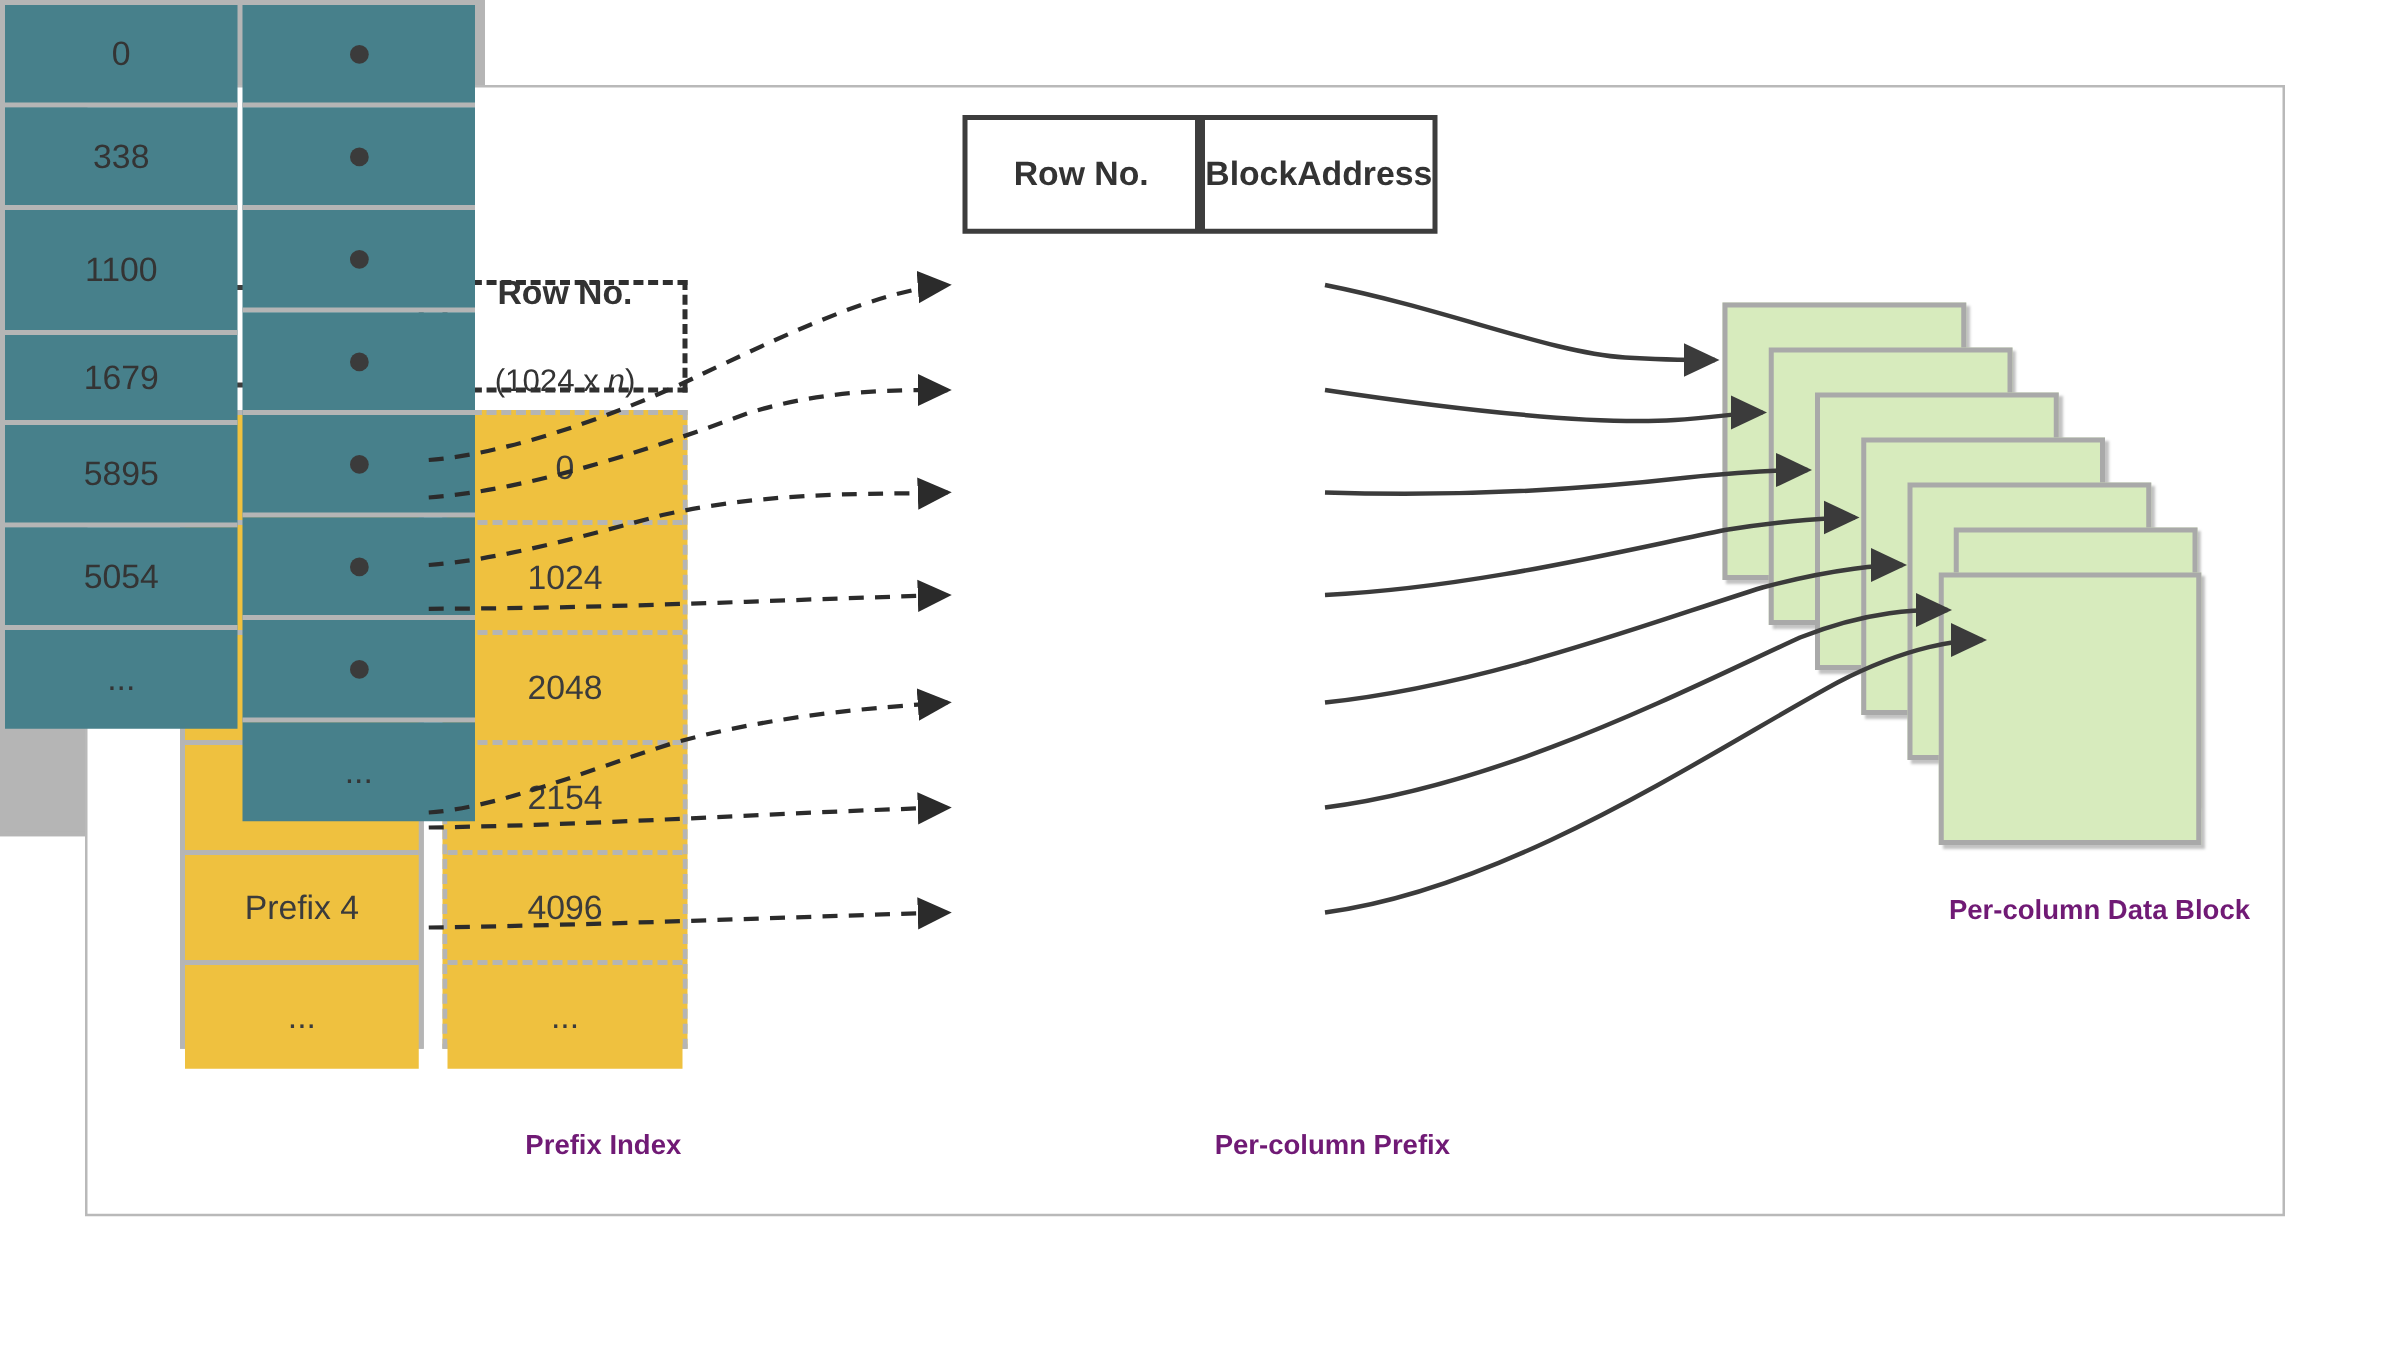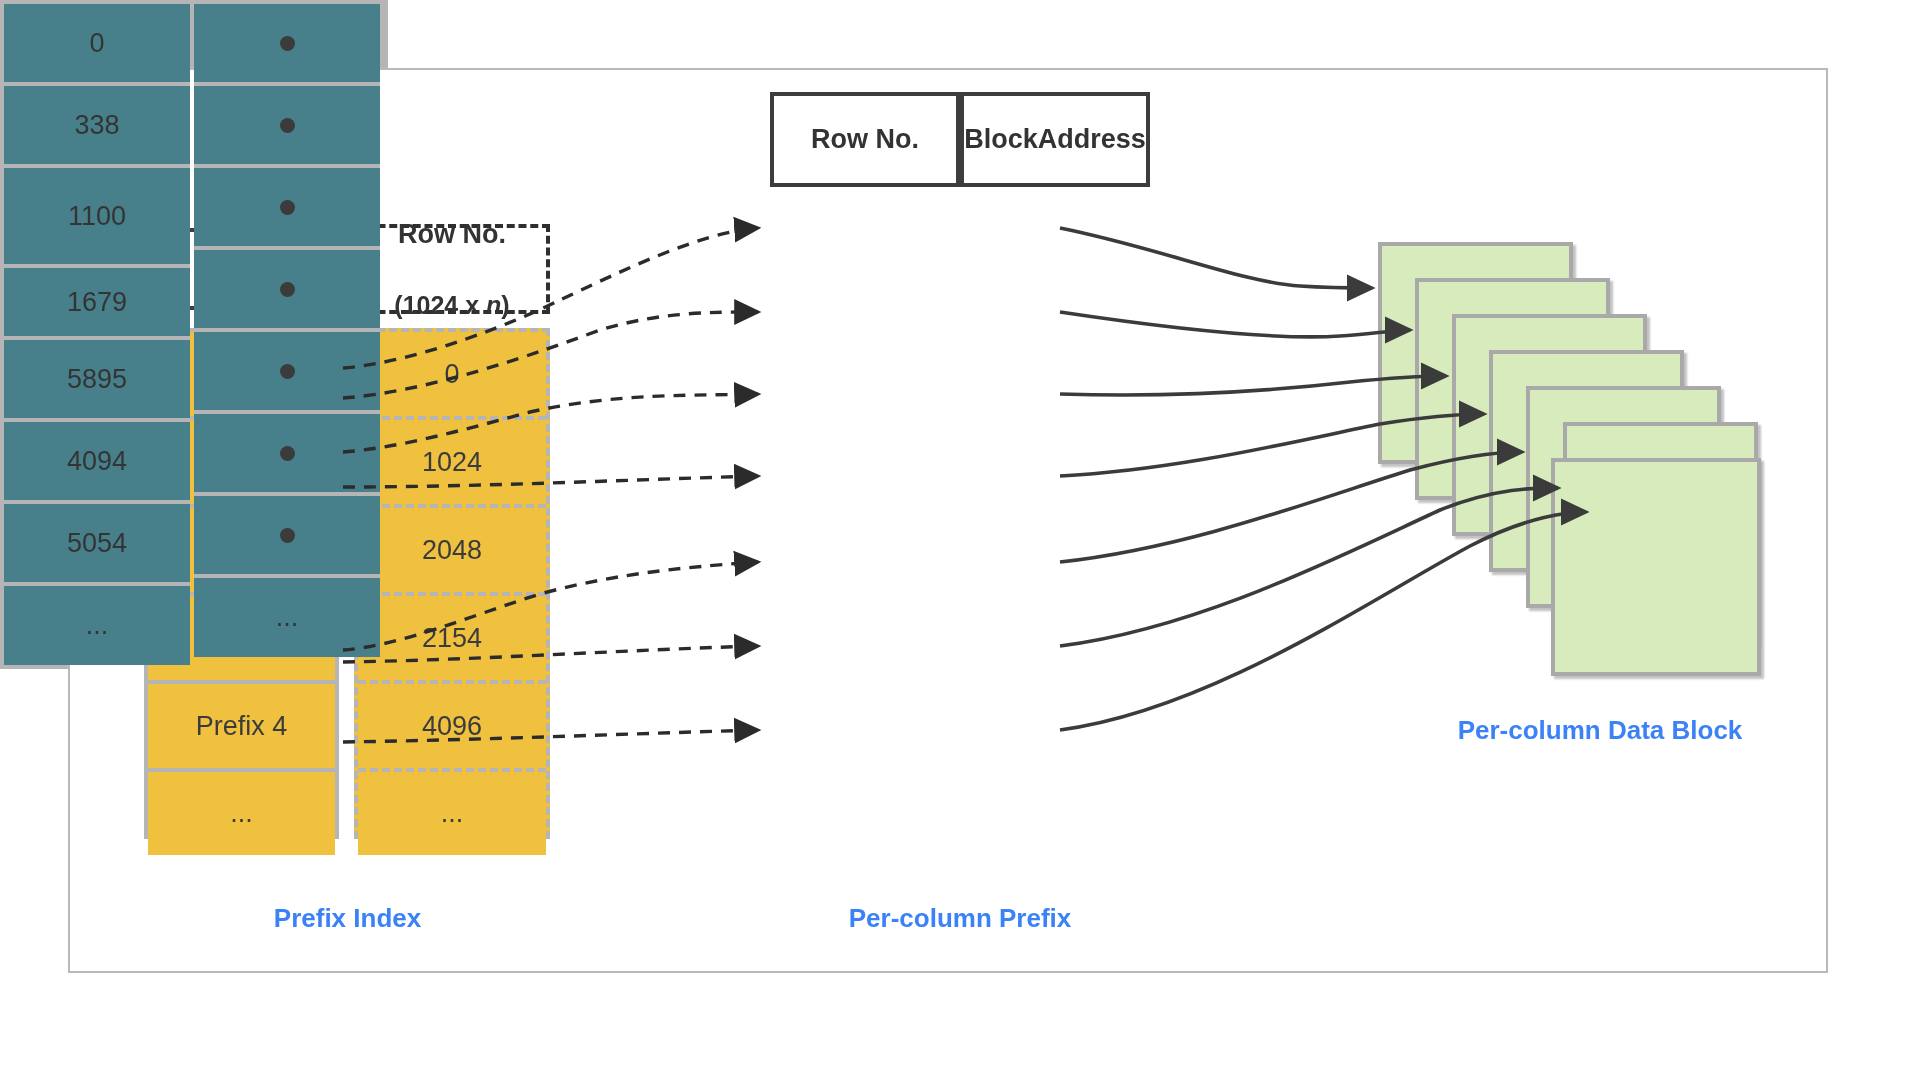--- a/index.html
+++ b/index.html
@@ -39,27 +39,27 @@
   .tealcol .cell{background:#47808b;border-bottom:4px solid #b5b5b5;font-size:27px;color:#343434;}
   .tealcol .cell:last-child{border-bottom:none;}
   .tealcol.left{border-right:4px solid #b5b5b5;}
   .dot{width:15px;height:15px;border-radius:50%;background:#3b3b3b;}
 
   
   .gblock{position:absolute;background:#d7ebbd;border:4px solid #a9a9a9;box-sizing:border-box;
           box-shadow:3px 3px 2px rgba(120,120,120,.45);}
 
   
-  .caption{position:absolute;font-weight:bold;font-size:26px;color:#3b82f6;text-align:center;white-space:nowrap;}
+  .caption{position:absolute;font-weight:bold;font-size:22px;color:#701a75;text-align:right;white-space:nowrap;}
 
   svg.layer{position:absolute;left:0;top:0;width:1920px;height:1080px;pointer-events:none;}
   .dashline{fill:none;stroke:#2b2b2b;stroke-width:3.4;stroke-dasharray:12 9;}
   .solidline{fill:none;stroke:#3b3b3b;stroke-width:3.6;}
   .ital{font-style:italic;}
-  .sub{font-weight:bold;font-size:25px;margin-top:41px;}
+  .sub{font-weight:normal;font-size:25px;margin-top:41px;}
   .hdrmain{font-size:27px;}
 </style>
 </head>
 <body>
 
 <div id="stage">
 
   <div class="frame"></div>
 
   <div class="hdrbox" style="left:144px;top:228px;width:195px;height:82px;">
@@ -101,21 +101,20 @@
     <span class="hdrmain">Address</span>
   </div>
 
   <div class="teal" style="left:770px;top:190px;width:380px;height:661px;">
     <div class="tealcol left" style="width:186px;">
       <div class="cell" style="height:82px;">0</div>
       <div class="cell" style="height:82px;">338</div>
       <div class="cell" style="height:100px;">1100</div>
       <div class="cell" style="height:72px;">1679</div>
       <div class="cell" style="height:82px;">5895</div>
-      <div class="cell" style="height:82px;">4094</div>
       <div class="cell" style="height:82px;">5054</div>
       <div class="cell" style="height:79px;">...</div>
     </div>
     <div class="tealcol" style="width:186px;">
       <div class="cell" style="height:82px;">
           <span class="dot"></span>
         </div>
       <div class="cell" style="height:82px;">
           <span class="dot"></span>
         </div>

